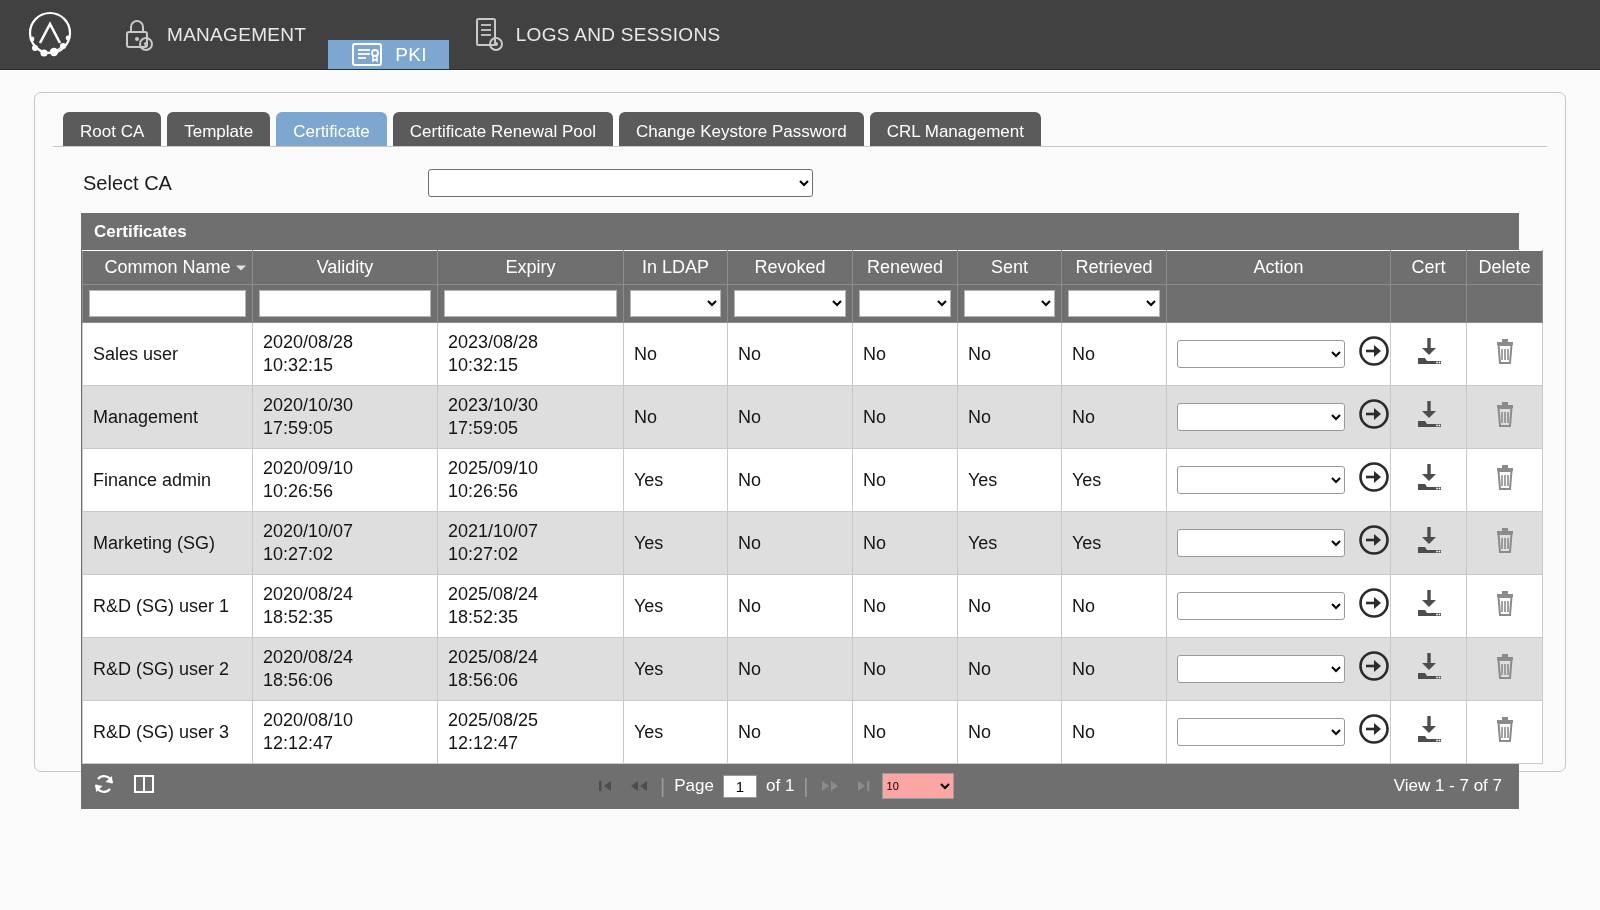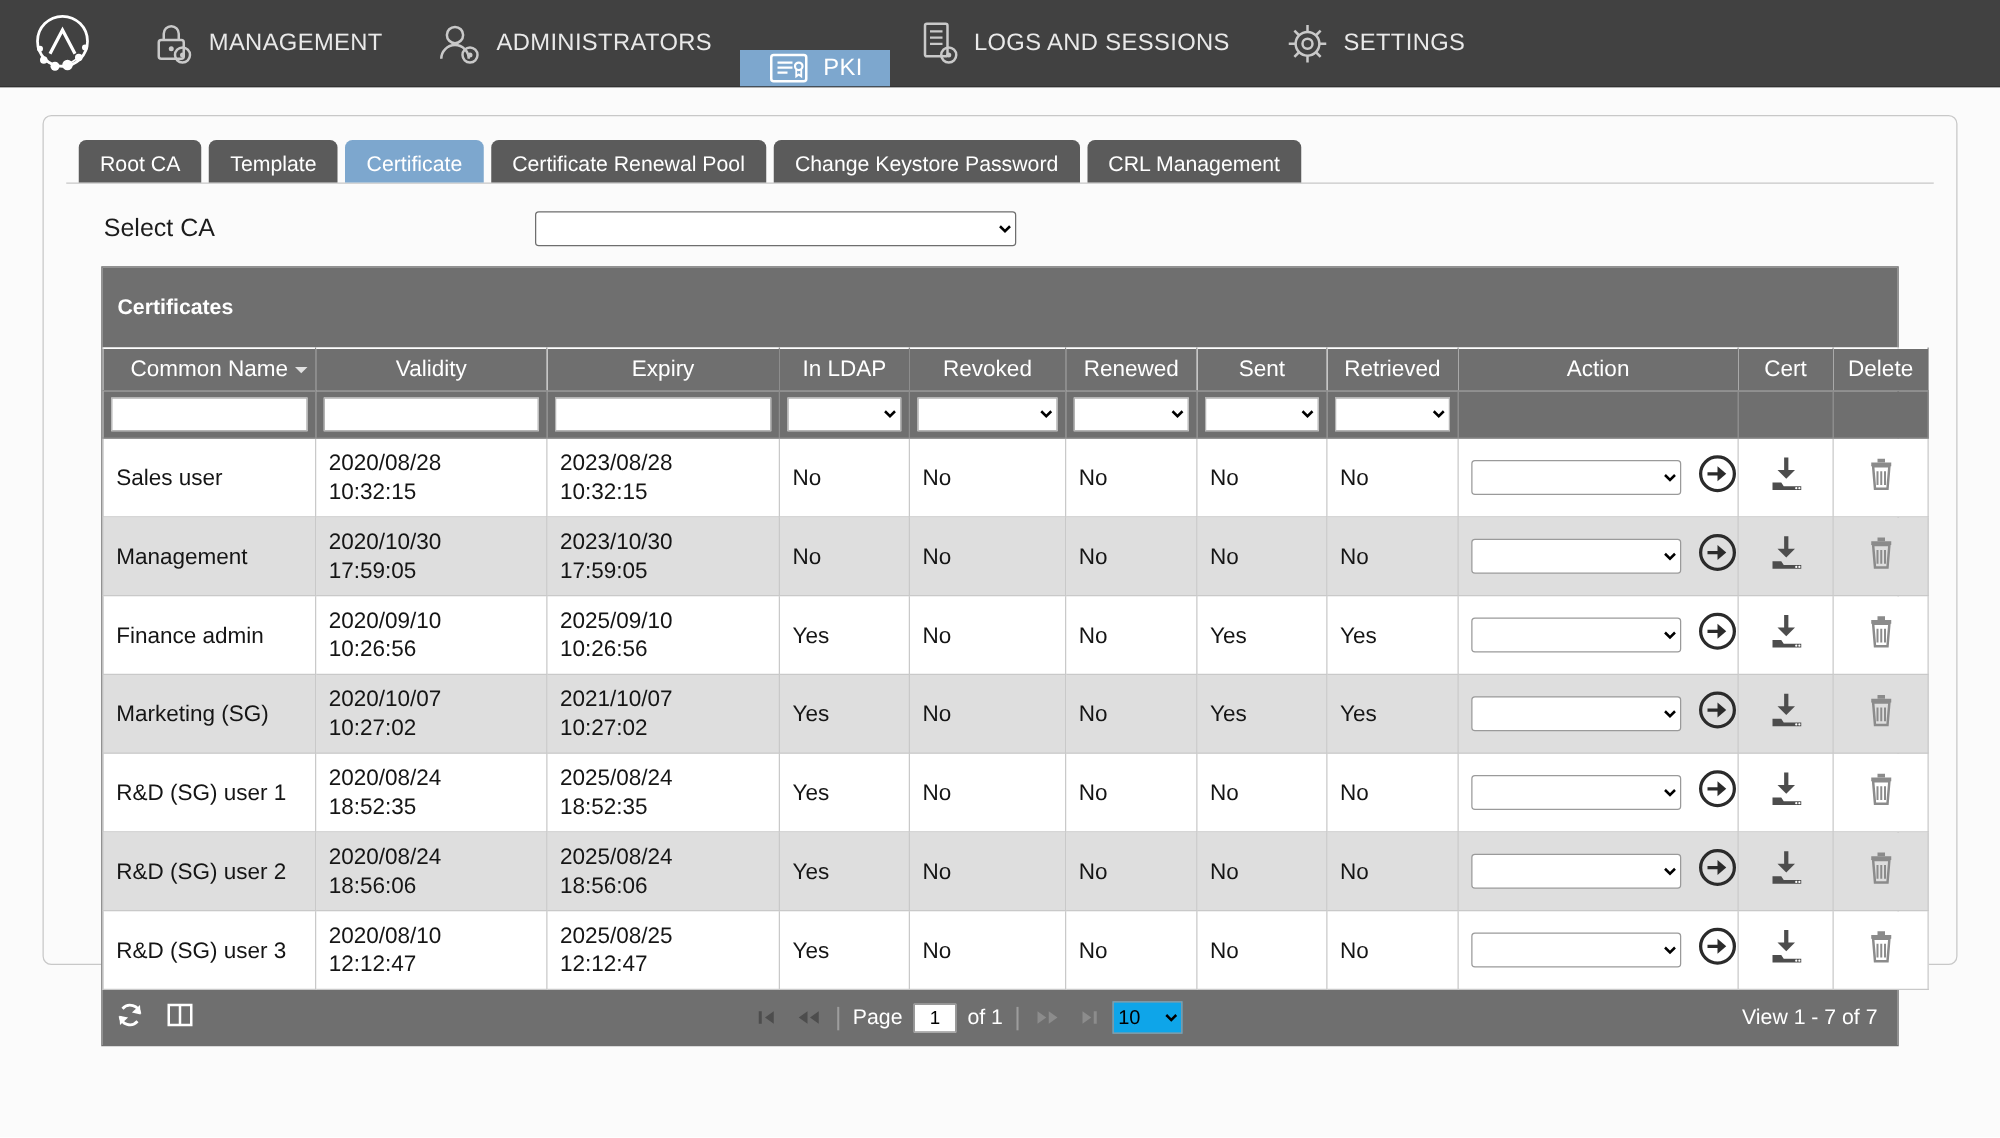--- a/index.html
+++ b/index.html
@@ -94,21 +94,21 @@
   .grid-panel {
     margin: 0 28px 0 28px;
     border: 1px solid #6f6f6f;
     background: #ffffff;
   }
   .grid-title {
     background: #6f6f6f;
     color: #ffffff;
     font-weight: bold;
     font-size: 17px;
-    padding: 22px 12px;
+    padding: 8px 12px;
   }
   table.grid {
     width: 100%;
     border-collapse: collapse;
     table-layout: fixed;
   }
   table.grid th {
     background: #6f6f6f;
     color: #ffffff;
     font-weight: normal;
@@ -187,23 +187,23 @@
     justify-content: center; gap: 9px;
   }
   .ft-right { font-size: 17px; padding-right: 6px; }
   .pg-sep { color: #9d9d9d; font-size: 20px; }
   input.page-num {
     width: 34px; height: 23px;
     text-align: center; font-size: 15px;
     border: 1px solid #9a9a9a; background: #ffffff;
   }
   select.page-size {
-    width: 56px; height: 26px;
-    font-size: 16px; border: 1px solid #9a9a9a;
-    background: #0ea5e9;
+    width: 72px; height: 26px;
+    font-size: 11px; border: 1px solid #9a9a9a;
+    background: #fca5a5;
   }
   .nav-arrow { cursor: pointer; display: inline-flex; }
 </style>
 </head>
 <body>
 
 <div class="topnav">
   <div class="logo-wrap">
     <svg width="56" height="56" viewBox="0 0 56 56">
       <circle cx="28" cy="26" r="20" fill="none" stroke="#ffffff" stroke-width="2.2"></circle>
@@ -224,31 +224,20 @@
         <path d="M9 16 V11 a6 6 0 0 1 12 0 V16" fill="none" stroke="#c9c9c9" stroke-width="2"></path>
         <rect x="5" y="16" width="20" height="15" rx="2" fill="none" stroke="#c9c9c9" stroke-width="2"></rect>
         <circle cx="15" cy="23" r="2" fill="#c9c9c9"></circle>
         <circle cx="24" cy="28" r="6" fill="none" stroke="#c9c9c9" stroke-width="2"></circle>
         <circle cx="24" cy="28" r="2" fill="#c9c9c9"></circle>
       </svg>
     </span>
     <span>MANAGEMENT</span>
   </div>
 
-  <div class="nav-item">
-    <span class="nav-icon">
-      <svg width="36" height="38" viewBox="0 0 36 38">
-        <circle cx="14" cy="12" r="6.5" fill="none" stroke="#c9c9c9" stroke-width="2"></circle>
-        <path d="M3 31 a11 11 0 0 1 22 0" fill="none" stroke="#c9c9c9" stroke-width="2"></path>
-        <circle cx="26" cy="28" r="6" fill="none" stroke="#c9c9c9" stroke-width="2"></circle>
-        <circle cx="26" cy="28" r="2" fill="#c9c9c9"></circle>
-      </svg>
-    </span>
-    <span>ADMINISTRATORS</span>
-  </div>
 
   <div class="nav-item active">
     <span class="nav-icon">
       <svg width="34" height="32" viewBox="0 0 34 32">
         <rect x="3" y="5" width="28" height="21" rx="2" fill="none" stroke="#ffffff" stroke-width="2"></rect>
         <line x1="8" y1="11" x2="20" y2="11" stroke="#ffffff" stroke-width="1.8"></line>
         <line x1="8" y1="15" x2="20" y2="15" stroke="#ffffff" stroke-width="1.8"></line>
         <line x1="8" y1="19" x2="16" y2="19" stroke="#ffffff" stroke-width="1.8"></line>
         <circle cx="25" cy="14" r="3" fill="none" stroke="#ffffff" stroke-width="1.8"></circle>
         <path d="M23 17 L23 22 L25 20.5 L27 22 L27 17" fill="none" stroke="#ffffff" stroke-width="1.5"></path>
@@ -264,39 +253,20 @@
         <line x1="10" y1="9" x2="20" y2="9" stroke="#c9c9c9" stroke-width="1.8"></line>
         <line x1="10" y1="14" x2="20" y2="14" stroke="#c9c9c9" stroke-width="1.8"></line>
         <line x1="10" y1="19" x2="20" y2="19" stroke="#c9c9c9" stroke-width="1.8"></line>
         <circle cx="25" cy="28" r="6" fill="none" stroke="#c9c9c9" stroke-width="2"></circle>
         <circle cx="25" cy="28" r="2" fill="#c9c9c9"></circle>
       </svg>
     </span>
     <span>LOGS AND SESSIONS</span>
   </div>
 
-  <div class="nav-item">
-    <span class="nav-icon">
-      <svg width="36" height="36" viewBox="0 0 36 36">
-        <g fill="none" stroke="#c9c9c9" stroke-width="2">
-          <circle cx="18" cy="18" r="9.5"></circle>
-          <circle cx="18" cy="18" r="4"></circle>
-          <line x1="18" y1="3" x2="18" y2="8"></line>
-          <line x1="18" y1="28" x2="18" y2="33"></line>
-          <line x1="3" y1="18" x2="8" y2="18"></line>
-          <line x1="28" y1="18" x2="33" y2="18"></line>
-          <line x1="7.5" y1="7.5" x2="11" y2="11"></line>
-          <line x1="25" y1="25" x2="28.5" y2="28.5"></line>
-          <line x1="28.5" y1="7.5" x2="25" y2="11"></line>
-          <line x1="11" y1="25" x2="7.5" y2="28.5"></line>
-        </g>
-      </svg>
-    </span>
-    <span>SETTINGS</span>
-  </div>
 </div>
 
 <div class="page">
   <div class="card">
 
     <div class="tabs">
       <div class="tab"><span>Root CA</span></div>
       <div class="tab"><span>Template</span></div>
       <div class="tab active"><span>Certificate</span></div>
       <div class="tab"><span>Certificate Renewal Pool</span></div>

